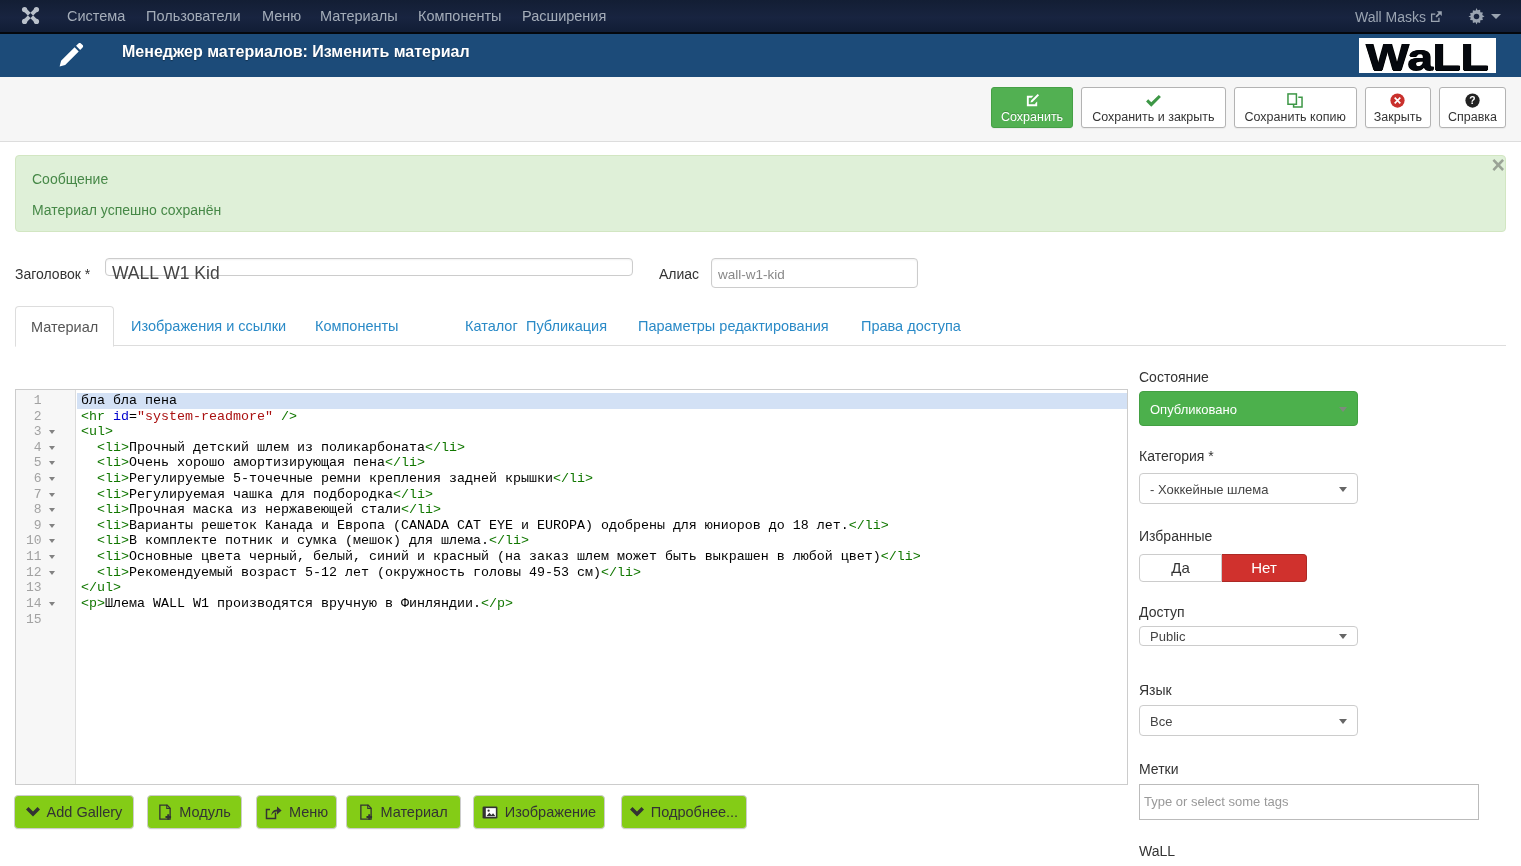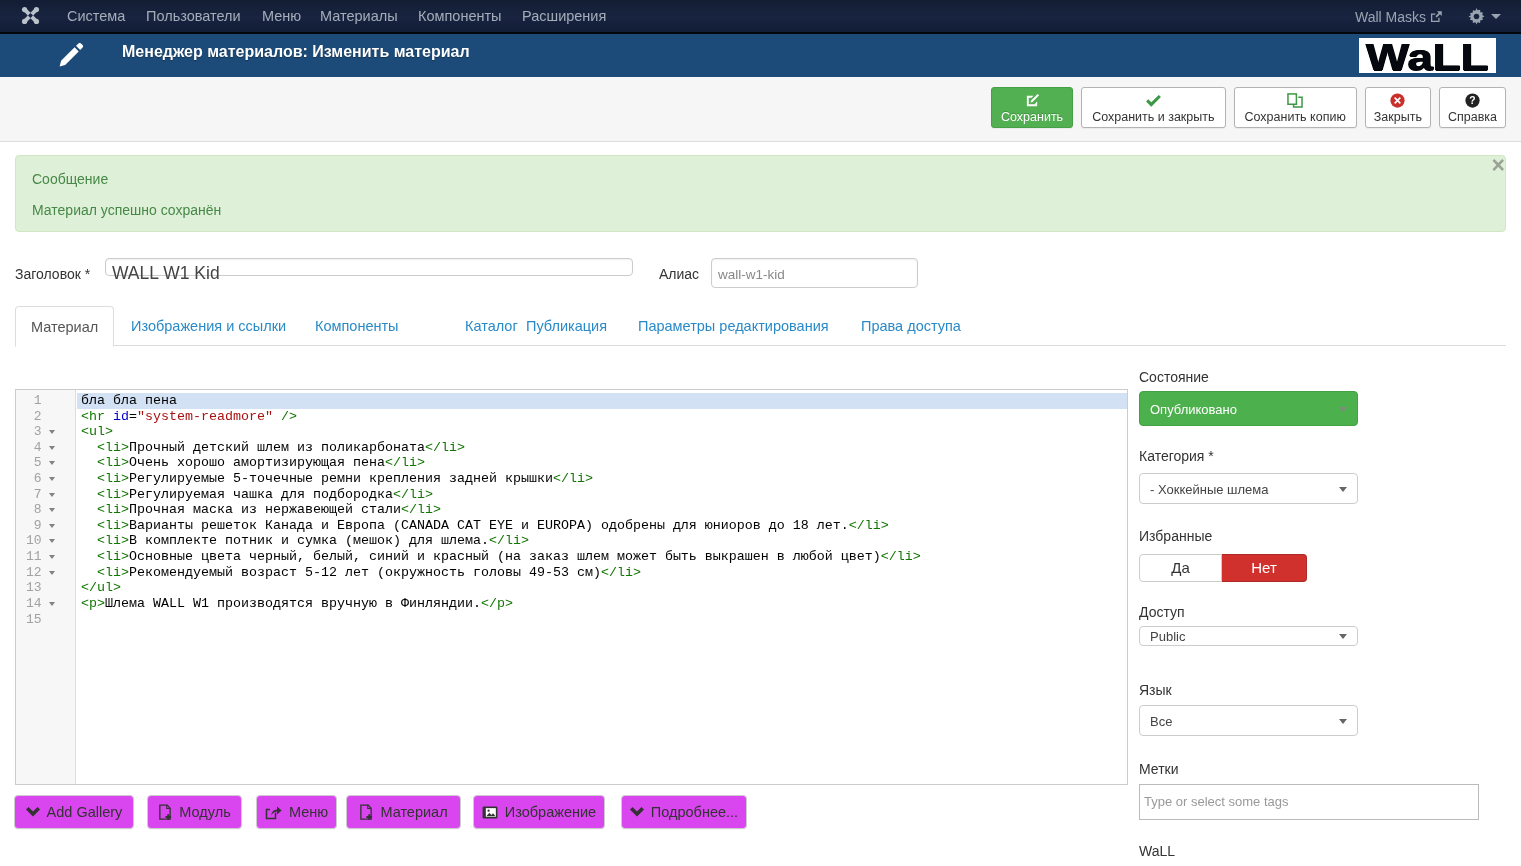--- a/index.html
+++ b/index.html
@@ -92,21 +92,21 @@
 #feat { position:absolute; left:1139px; top:554px; height:28px; display:flex; }
 #feat .b { font-size:15px; line-height:26px; text-align:center; }
 #feat .yes { width:83px; background:#fff; border:1px solid #ccc; border-radius:4px 0 0 4px; color:#333; }
 #feat .no { width:85px; background:#d0312d; border:1px solid #ac2925; border-left:none;
   border-radius:0 4px 4px 0; color:#fff; }
 #tags { padding-left:4px; position:absolute; left:1139px; top:784px; width:340px; height:36px; border:1px solid #bbb;
   background:#fff; font-size:13px; color:#999; line-height:34px; }
 
 
 .xbtn { position:absolute; top:795px; height:34px; border:1px solid #ccc; border-radius:4px;
-  background:#d946ef; font-size:14.5px; color:#333; display:flex; align-items:center; gap:7px;
+  background:#84cc16; font-size:14.5px; color:#333; display:flex; align-items:center; gap:7px;
   justify-content:center; box-shadow:0 1px 0 rgba(0,0,0,.03); }
 </style>
 </head>
 <body>
 
 <div id="topbar">
   <svg id="jlogo" width="19" height="19" viewBox="0 0 24 24">
     <g stroke="#b9c1cb" stroke-width="5" stroke-linecap="round" fill="none">
       <path d="M5 5 L19 19 M19 5 L5 19"></path>
     </g>

